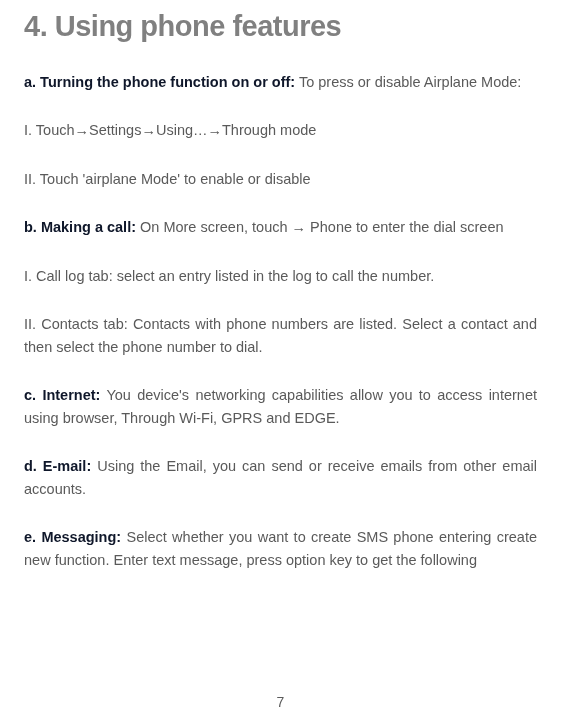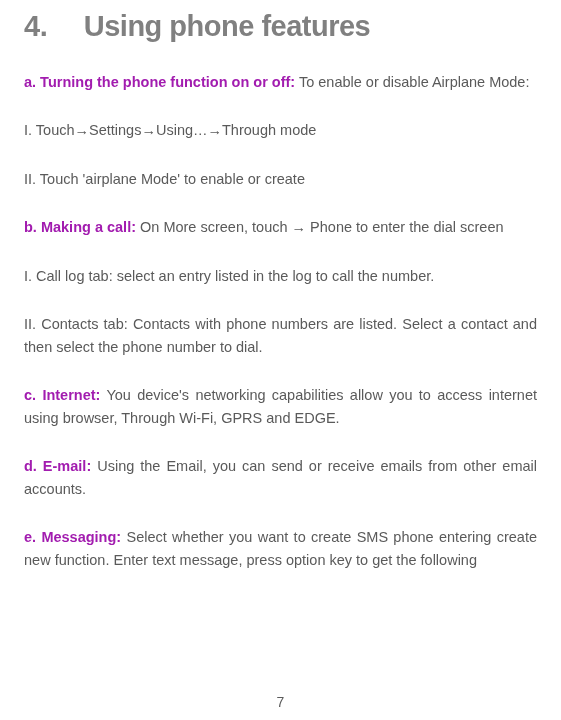--- a/index.html
+++ b/index.html
@@ -22,32 +22,31 @@
       font-weight: bold;
       color: #808080;
       margin-bottom: 28px;
       letter-spacing: -0.5px;
     }
     .heading-number {
       display: inline;
     }
     .heading-text {
       display: inline;
-      margin-left: 29px;
     }
     .para {
       font-size: 14.5px;
       line-height: 1.55;
       color: #5a5a5a;
       margin-bottom: 26px;
       text-align: justify;
     }
     .bold-label {
       font-weight: bold;
-      color: #a21caf;
+      color: #0f172a;
     }
     .arrow {
       font-family: Arial, sans-serif;
     }
     .page-number {
       position: absolute;
       bottom: 10px;
       left: 50%;
       transform: translateX(-50%);
       font-size: 14px;
@@ -56,28 +55,28 @@
   </style>
 </head>
 <body>
 
 <h1 class="main-heading">
   <span class="heading-number">4.</span>
   <span class="heading-text">Using phone features</span>
 </h1>
 
 <p class="para">
-  <span class="bold-label">a. Turning the phone function on or off:</span><span> To enable or disable Airplane Mode:</span>
+  <span class="bold-label">a. Turning the phone function on or off:</span><span> To press or disable Airplane Mode:</span>
 </p>
 
 <p class="para">
   <span>I. Touch</span><span class="arrow">→</span><span>Settings</span><span class="arrow">→</span><span>Using…</span><span class="arrow">→</span><span>Through mode</span>
 </p>
 
-<p class="para">II. Touch 'airplane Mode' to enable or create</p>
+<p class="para">II. Touch 'airplane Mode' to enable or disable</p>
 
 <p class="para">
   <span class="bold-label">b. Making a call:</span><span> On More screen, touch </span><span class="arrow">→</span><span> Phone to enter the dial screen</span>
 </p>
 
 <p class="para">I. Call log tab: select an entry listed in the log to call the number.</p>
 
 <p class="para">II. Contacts tab: Contacts with phone numbers are listed. Select a contact and then select the phone number to dial.</p>
 
 <p class="para">

